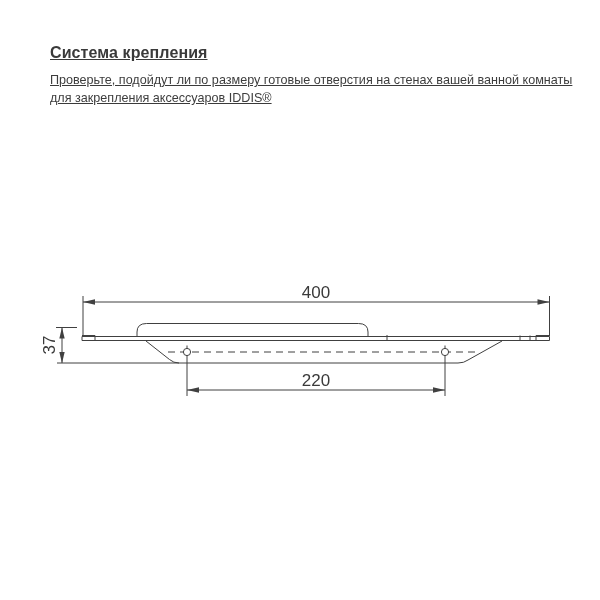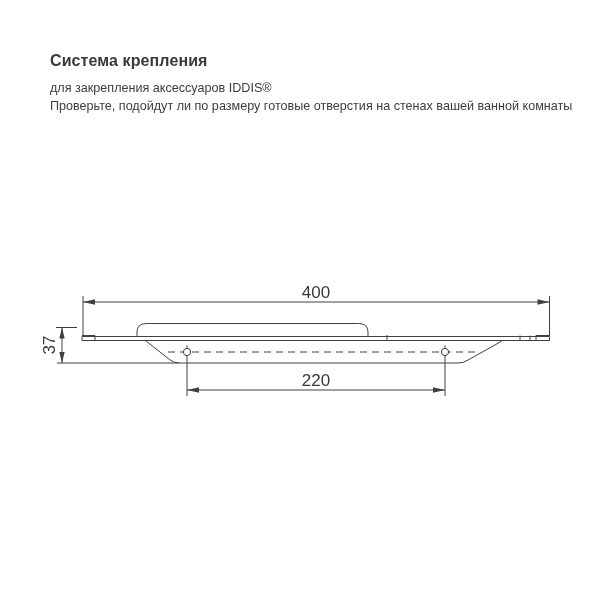--- a/index.html
+++ b/index.html
@@ -8,22 +8,23 @@
     width: 600px;
     height: 600px;
     background: #ffffff;
     font-family: "Liberation Sans", sans-serif;
     color: #3a3a3a;
     overflow: hidden;
   }
   .header {
     position: absolute;
     left: 50px;
-    top: 52px;
+    top: 44px;
     width: 520px;
+    text-decoration: underline;
   }
   .header h1 {
     margin: 0 0 9px 0;
     font-size: 16px;
     font-weight: 700;
     letter-spacing: 0.1px;
     color: #3a3a3a;
     white-space: nowrap;
   }
   .header p {
@@ -50,22 +51,22 @@
     fill: #3a3a3a;
   }
 </style>
 </head>
 <body>
 
 <div class="page">
 
   <div class="header">
     <h1>Система крепления</h1>
+    <p>Проверьте, подойдут ли по размеру готовые отверстия на стенах вашей ванной комнаты</p>
     <p>для закрепления аксессуаров IDDIS®</p>
-    <p>Проверьте, подойдут ли по размеру готовые отверстия на стенах вашей ванной комнаты</p>
   </div>
 
   <svg class="diagram" viewBox="0 0 600 600">
 
     <g>
 
       <path class="ln" d="M82,336.5 H549.5 M82,340.5 H549.5 M82,336.5 V340.5 M549.5,336.5 V340.5"></path>
 
       <path class="ln" d="M95,335.5 V341 M387,335 V341 M520,335.5 V341 M530,335.5 V341 M536,335.5 V341"></path>
       <path class="ln" d="M82,335.5 H95 M536,335.5 H549.5"></path>

